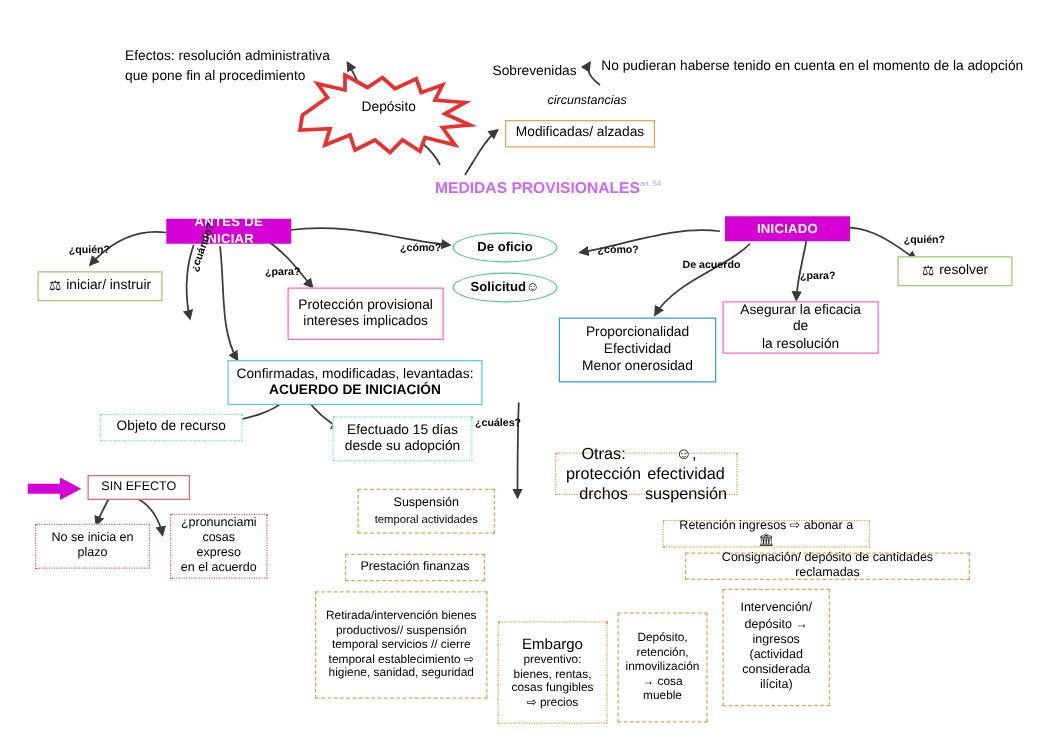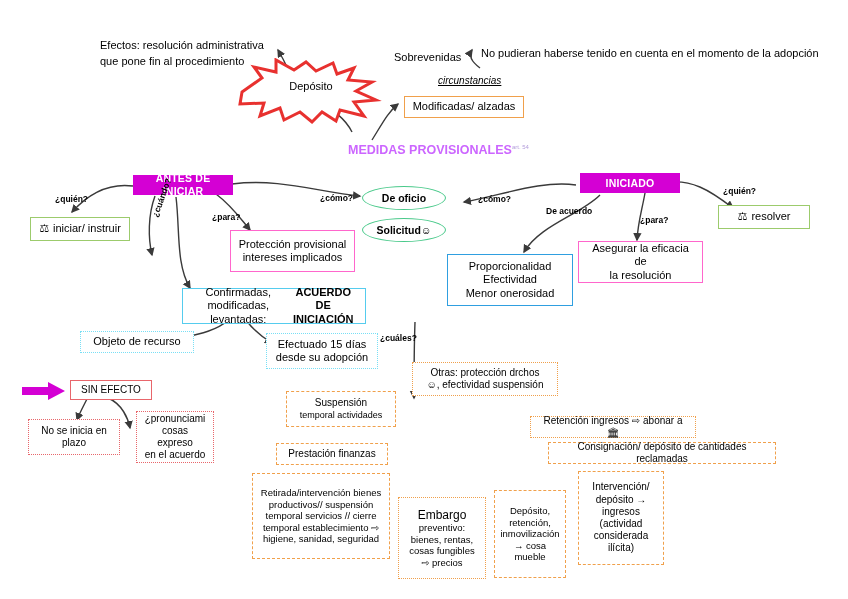--- a/index.html
+++ b/index.html
@@ -102,21 +102,21 @@
 
   <div class="txt free" style="left:100px;top:38px;width:180px;white-space:pre-line;">Efectos: resolución administrativa
 que pone fin al procedimiento</div>
 
   <svg style="position:absolute;left:236px;top:58px;width:150px;height:66px;">
     <polygon points="6,34 26,20 18,9 40,14 40,2 58,12 70,4 80,13 97,5 101,16 118,10 112,22 136,24 120,33 140,42 118,44 128,58 104,52 100,63 86,54 76,64 64,54 48,62 44,50 24,58 28,45 4,46" fill="#ffffff" stroke="#e8312f" stroke-width="3" stroke-linejoin="miter"></polygon>
   </svg>
   <div class="txt" style="left:236px;top:80px;width:150px;text-align:center;font-size:11px;">Depósito</div>
 
   <div class="txt free" style="left:394px;top:50px;">Sobrevenidas</div>
-  <div class="txt lbl ital" style="left:438px;top:75px;text-decoration:underline;">circunstancias</div>
+  <div class="txt lbl ital" style="left:438px;top:75px;">circunstancias</div>
   <div class="txt free" style="left:481px;top:46px;white-space:nowrap;">No pudieran haberse tenido en cuenta en el momento de la adopción</div>
 
   <div class="node bx b-orange" style="left:404px;top:96px;width:120px;height:22px;">
     <span>Modificadas/ alzadas</span>
   </div>
 
   <div class="title-mp" style="left:348px;top:143px;">
     <span>MEDIDAS PROVISIONALES</span><span class="sup">art. 54</span>
   </div>
 
@@ -133,21 +133,21 @@
     <span class="icon-inst">⚖</span>
     <span style="margin-left:4px;">iniciar/ instruir</span>
   </div>
 
 
   <div class="node bx b-pink" style="left:230px;top:230px;width:125px;height:42px;white-space:pre-line;">
     <span>Protección provisional
 intereses implicados</span>
   </div>
 
-  <div class="node bx b-cyan" style="left:182px;top:288px;width:184px;height:36px;flex-direction:row;">
+  <div class="node bx b-cyan" style="left:182px;top:288px;width:204px;height:36px;flex-direction:column;">
     <span>Confirmadas, modificadas, levantadas:</span>
     <span class="bold">ACUERDO DE INICIACIÓN</span>
   </div>
 
   <div class="node bx b-cyan-dot" style="left:80px;top:331px;width:114px;height:22px;">
     <span>Objeto de recurso</span>
   </div>
 
   <div class="node bx b-cyan-dot" style="left:266px;top:333px;width:112px;height:36px;white-space:pre-line;">
     <span>Efectuado 15 días
@@ -200,21 +200,21 @@
 Menor onerosidad</span>
   </div>
 
   <div class="node bx b-pink" style="left:578px;top:241px;width:125px;height:42px;white-space:pre-line;">
     <span>Asegurar la eficacia de
 la resolución</span>
   </div>
 
   <div class="txt lbl" style="left:380px;top:333px;">¿cuáles?</div>
 
-  <div class="node bx b-orange-dot" style="left:412px;top:362px;width:146px;height:34px;flex-direction:column;font-size:10px;">
+  <div class="node bx b-orange-dot" style="left:444px;top:362px;width:146px;height:34px;font-size:13px;">
     <span>Otras: protección drchos</span>
     <span>☺, efectividad suspensión</span>
   </div>
 
   <div class="node bx b-orange-dash" style="left:286px;top:391px;width:110px;height:36px;flex-direction:column;">
     <span>Suspensión</span>
     <span class="small">temporal actividades</span>
   </div>
 
   <div class="node bx b-orange-dot" style="left:530px;top:416px;width:166px;height:22px;">

